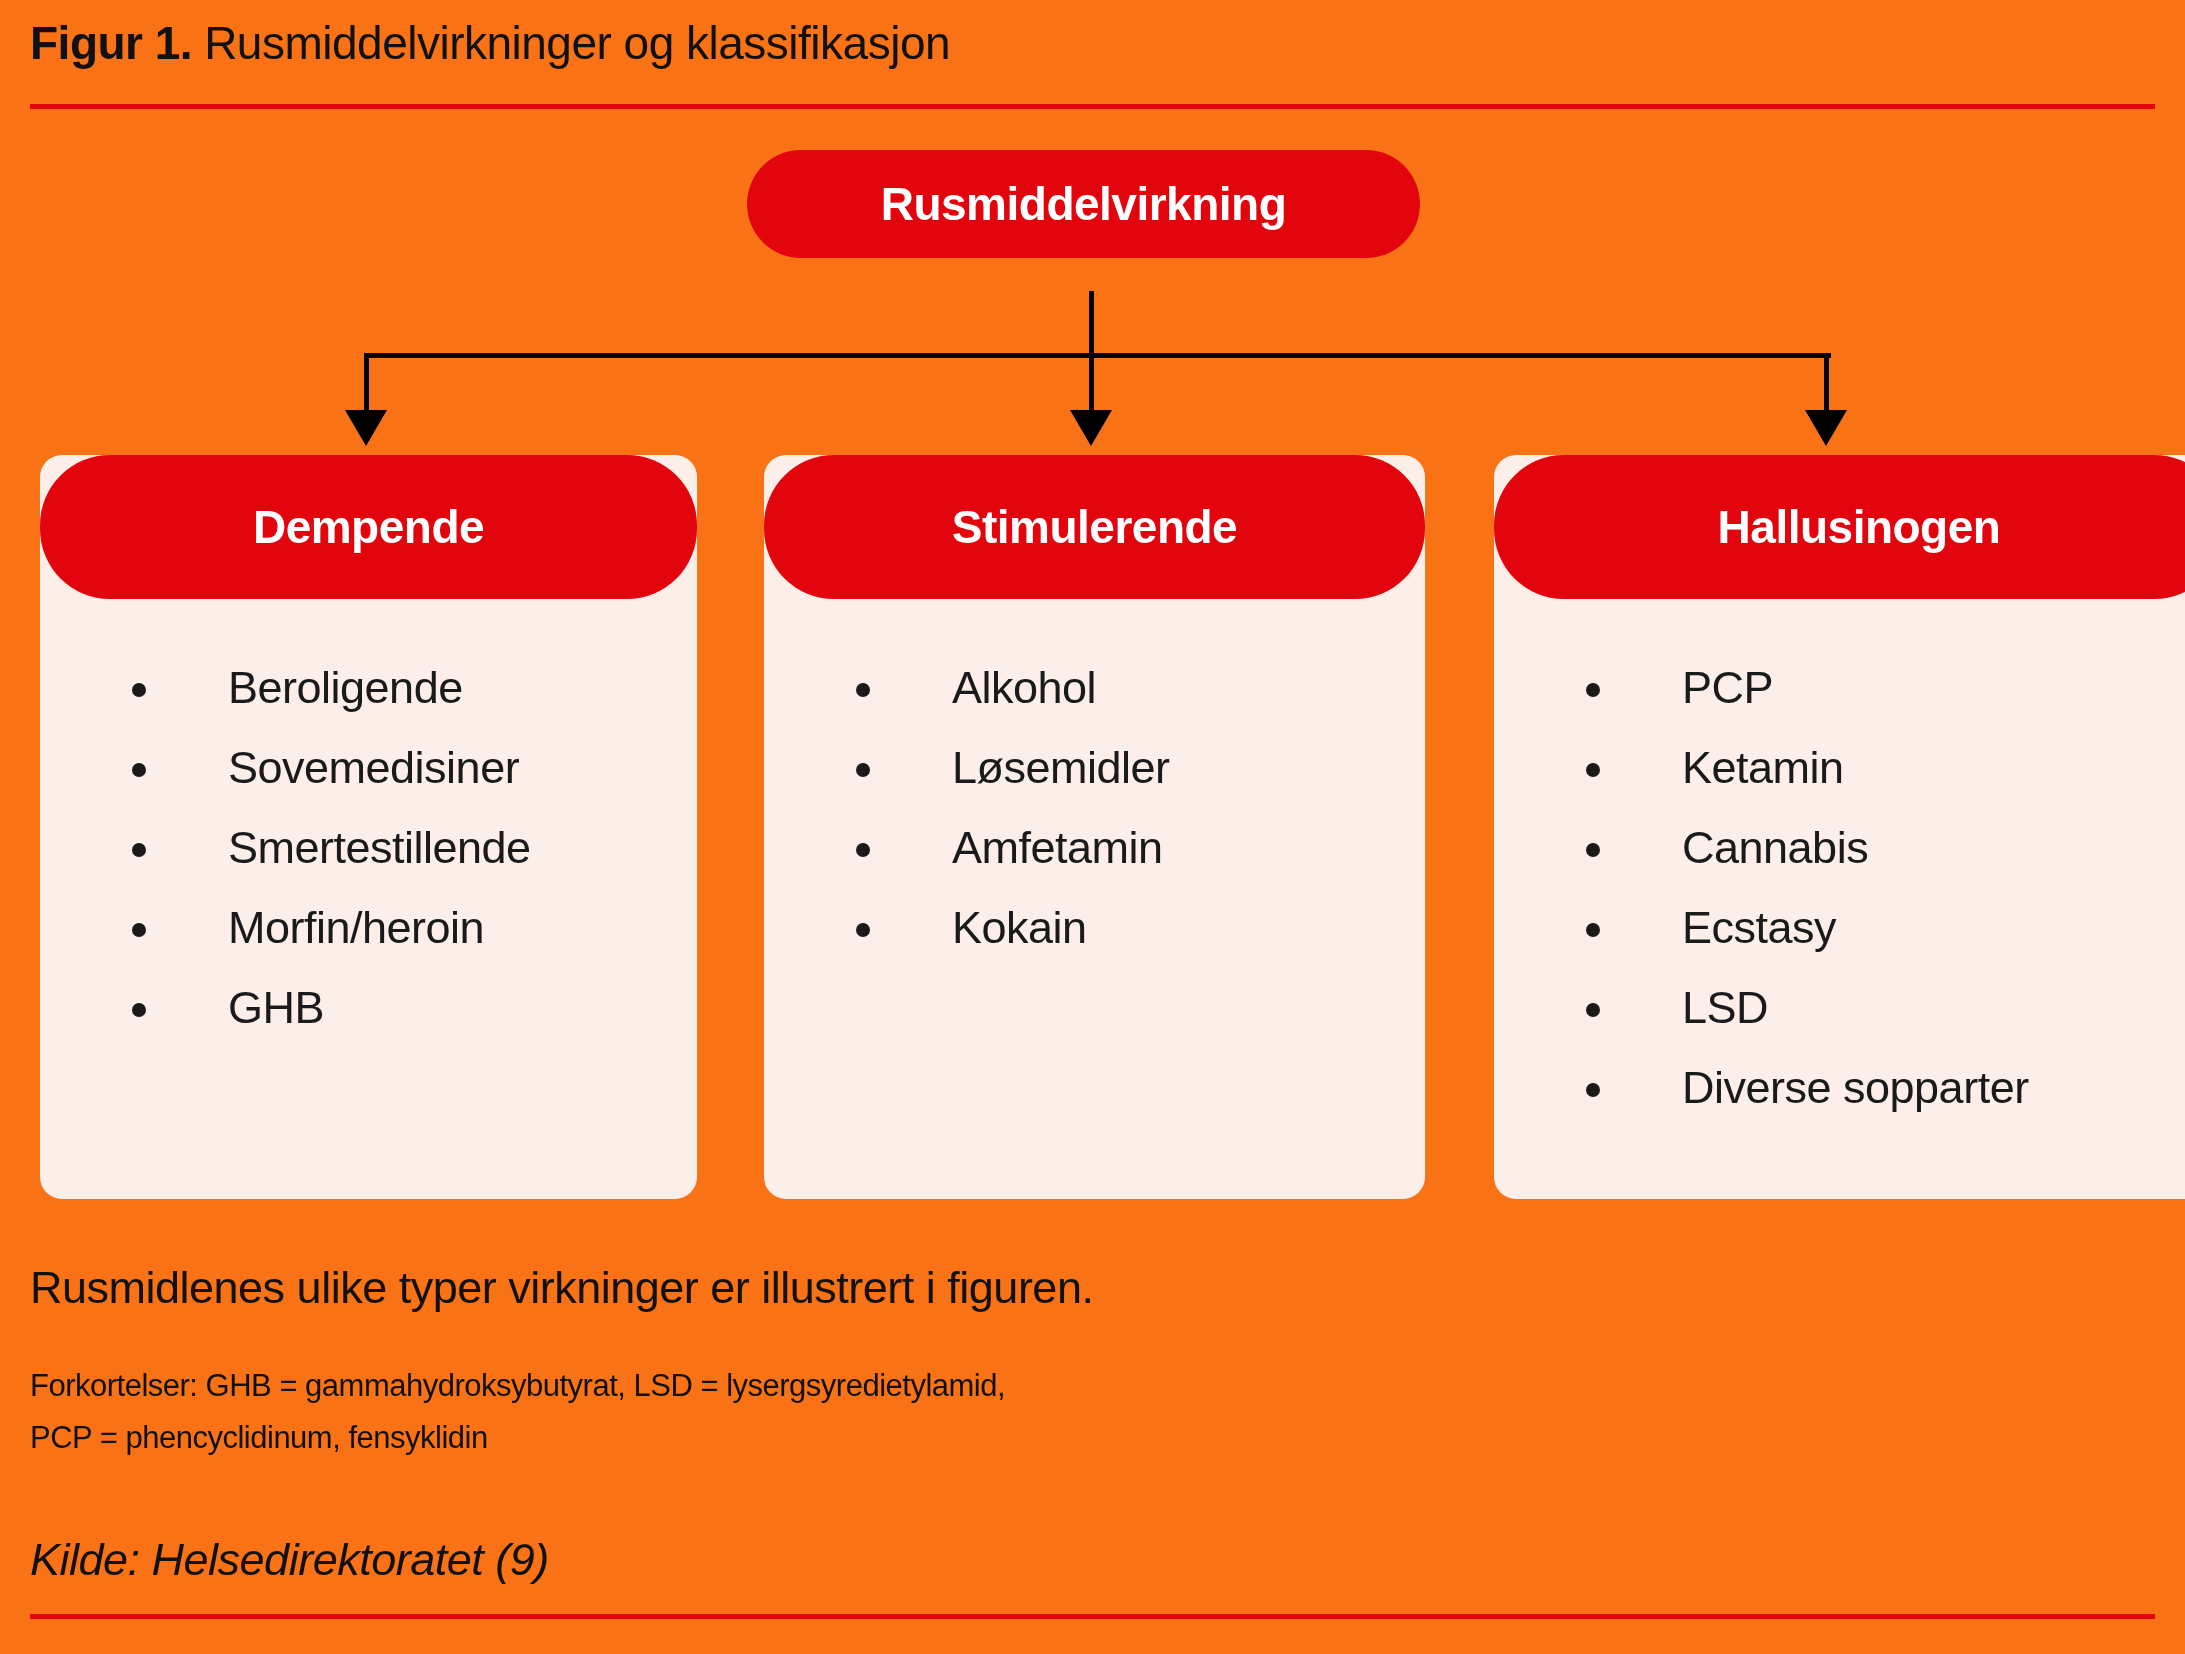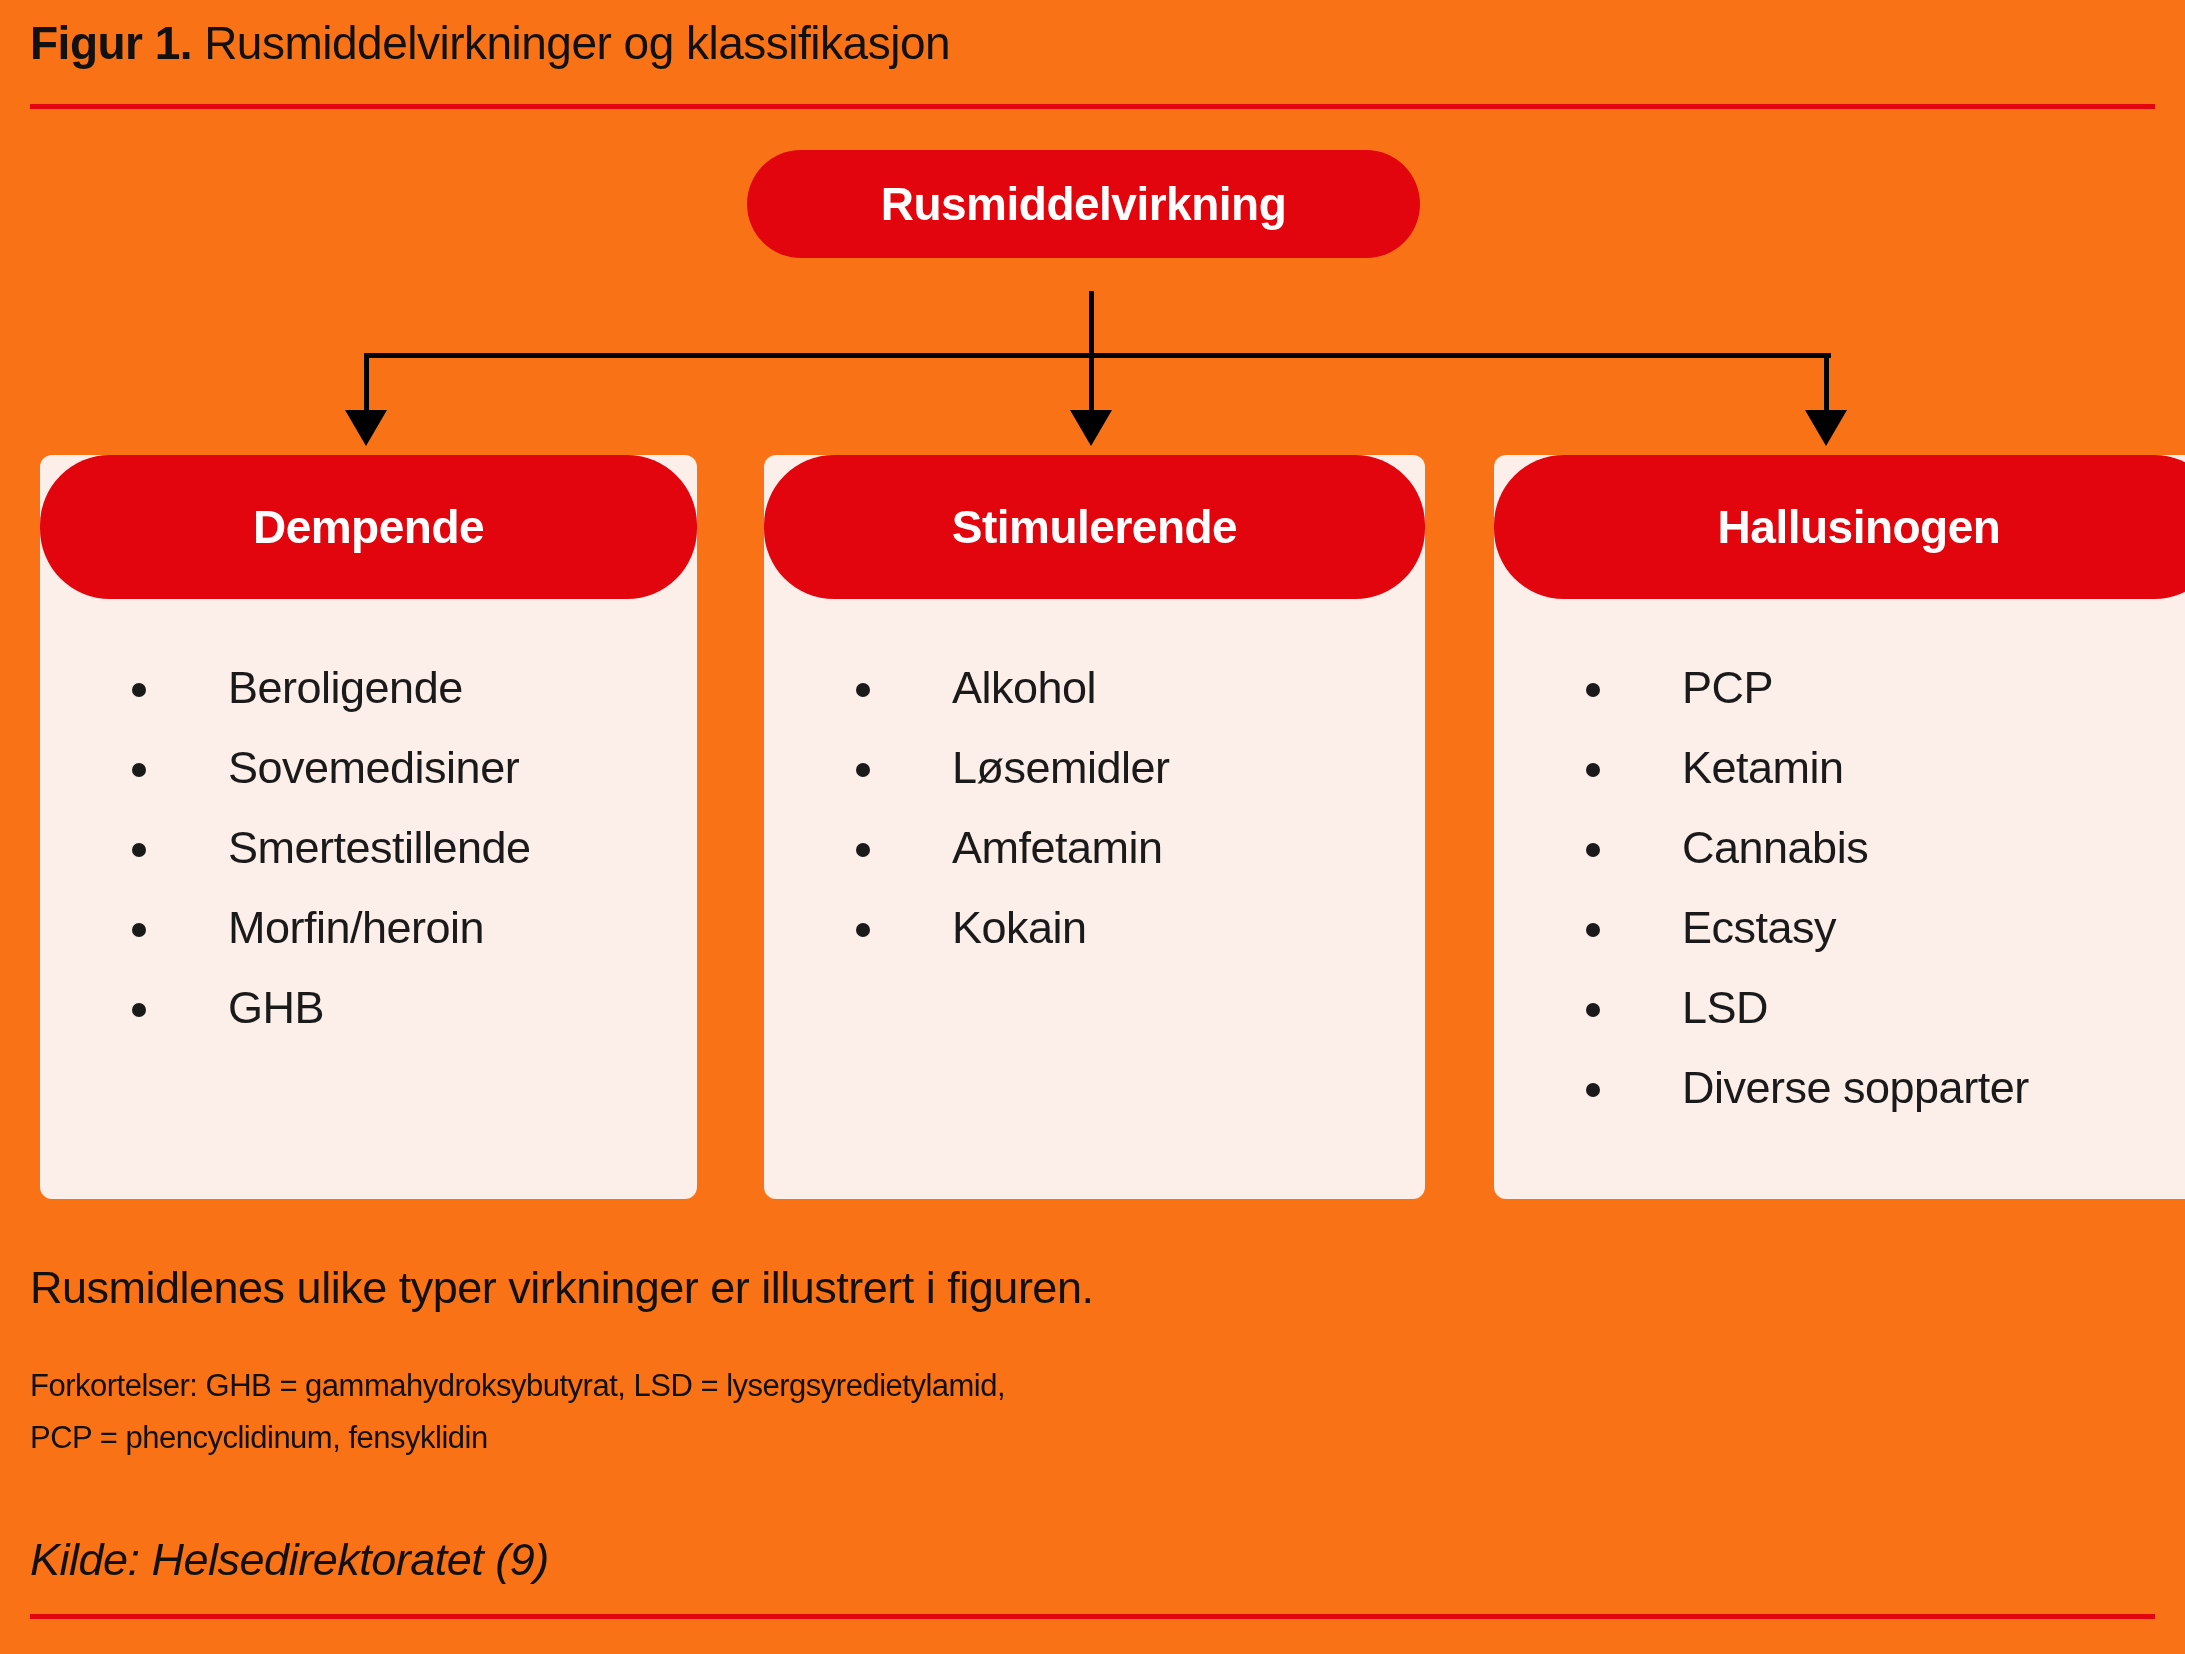--- a/index.html
+++ b/index.html
@@ -62,21 +62,21 @@
     border-top:36px solid var(--line);
   }
   .ah-1{left:345px;  top:410px;}
   .ah-2{left:1070px; top:410px;}
   .ah-3{left:1805px; top:410px;}
 
   
   .card{
     top:455px; height:744px;
     background:var(--pink);
-    border-radius:12px;
+    border-radius:22px;
   }
   .card-1{left:40px;   width:657px;}
   .card-2{left:764px;  width:661px;}
   .card-3{left:1494px; width:730px;}
   .card-header{
     position:absolute; left:0; top:0; right:0; height:144px;
     background:var(--red);
     border-radius:70px;
     display:flex; align-items:center; justify-content:center;
     color:#ffffff; font-weight:bold; font-size:46px;

